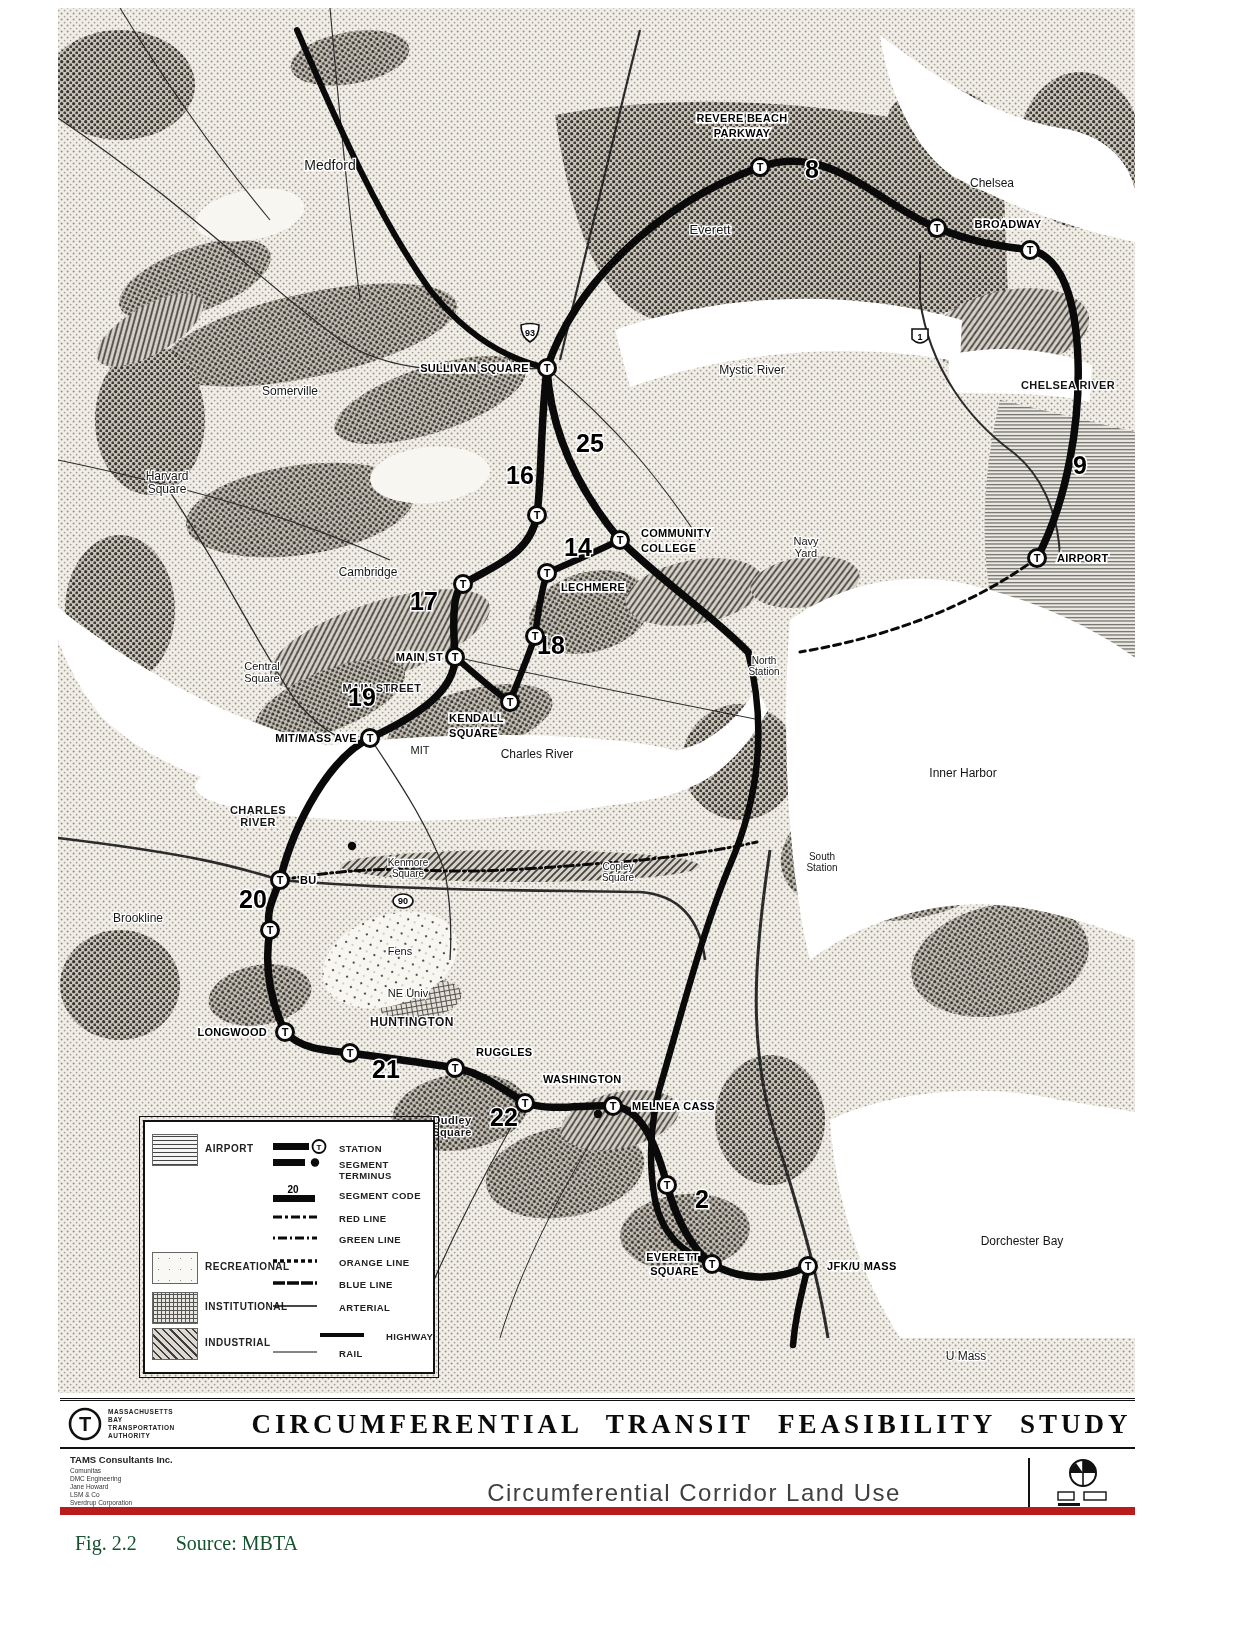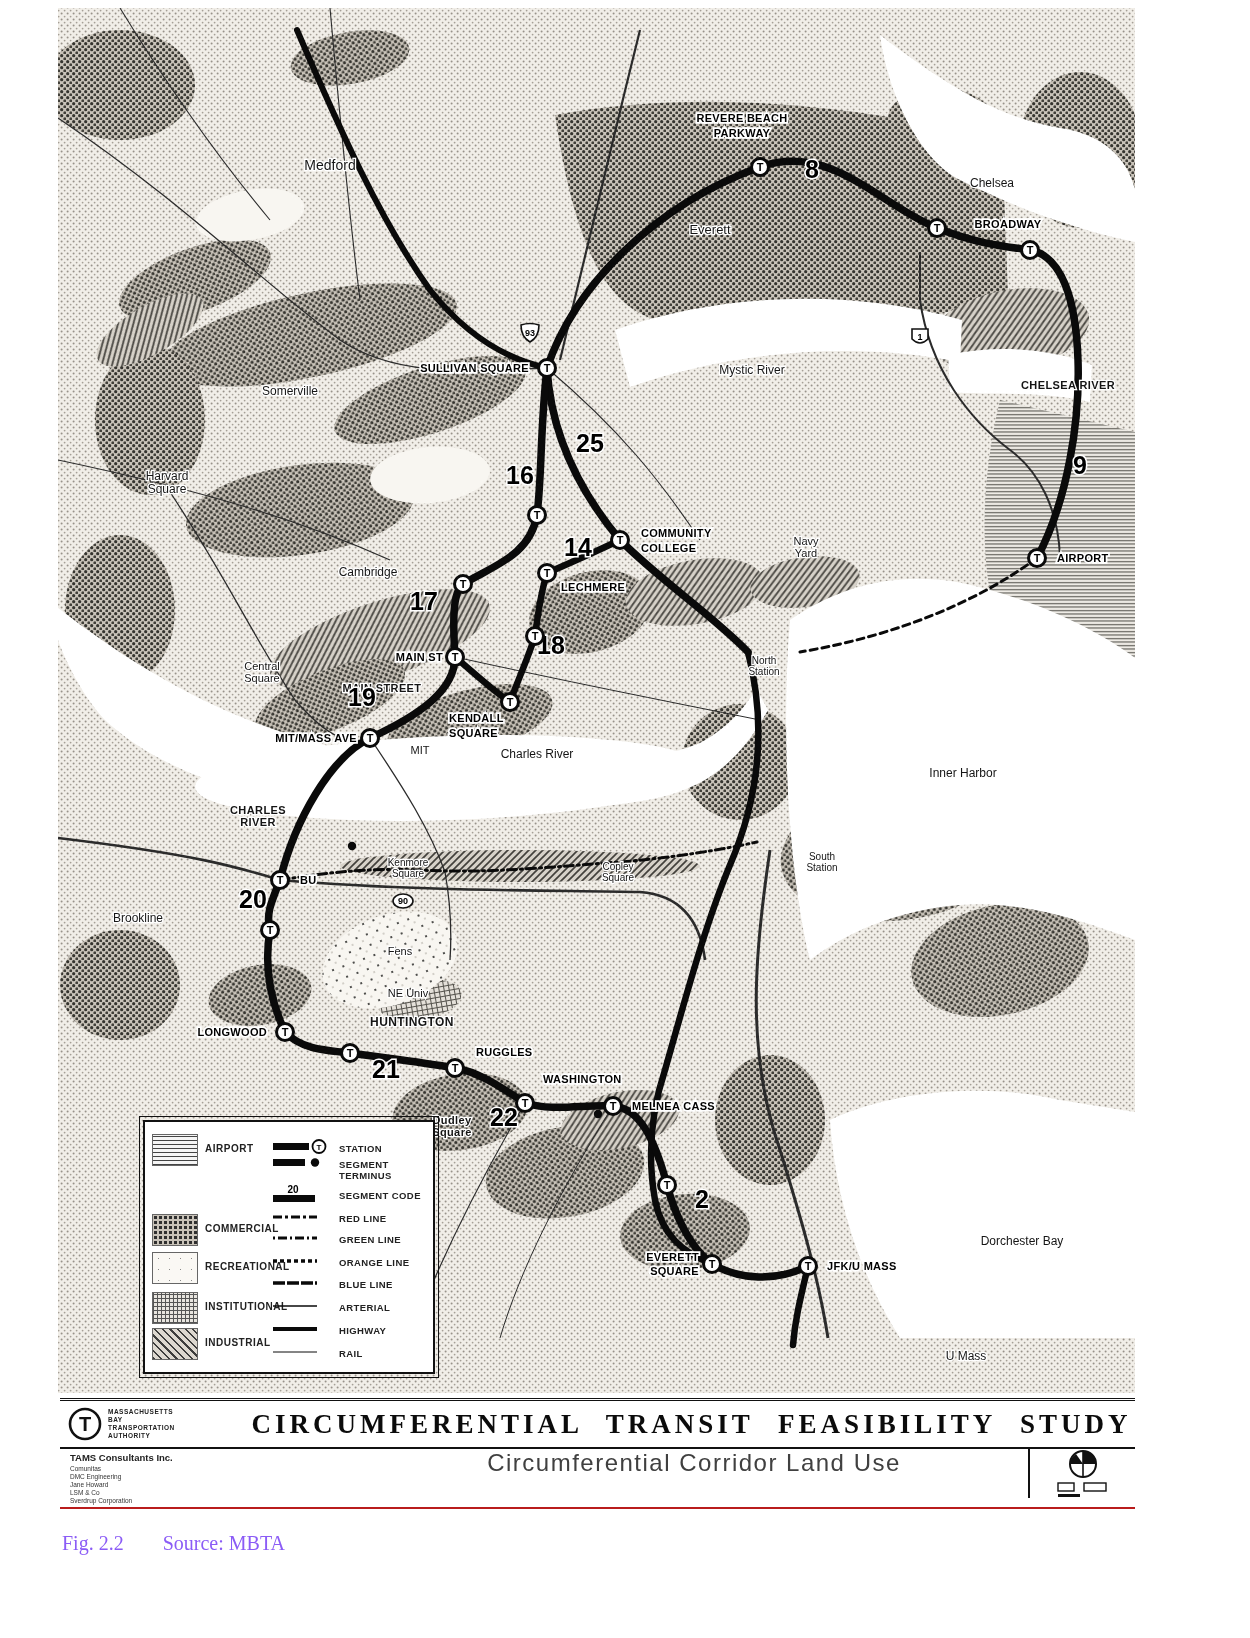--- a/index.html
+++ b/index.html
@@ -27,28 +27,28 @@
   .sw-recreational{background-color:#faf8f4;background-image:radial-gradient(#8a8a8a .8px,transparent 1px);background-size:11px 11px;}
   .sw-institutional{background:repeating-linear-gradient(0deg,#555 0 1px,transparent 1px 4px),repeating-linear-gradient(90deg,#555 0 1px,transparent 1px 4px),#e8e5df;}
   .sw-industrial{background:repeating-linear-gradient(45deg,#3d3d3d 0 1.6px,#ddd8d0 1.6px 5.4px);}
   
   #titleblock{position:absolute;left:60px;top:1398px;width:1075px;z-index:6;}
   .tb-row1{display:flex;align-items:stretch;border-top:3px double #111;border-bottom:2px solid #111;height:46px;}
   .tb-agency{width:180px;display:flex;align-items:center;gap:6px;padding-left:8px;}
   .tb-agency-text{font:bold 6.5px "Liberation Sans",sans-serif;letter-spacing:.5px;line-height:8px;color:#222;}
   .tb-title{flex:1;display:flex;align-items:center;justify-content:center;
             font-family:"Liberation Serif",serif;font-weight:bold;font-size:27px;letter-spacing:4px;word-spacing:14px;color:#0b0b0b;}
-  .tb-row2{display:flex;align-items:flex-start;height:58px;border-bottom:2px solid #b91c1c;}
+  .tb-row2{display:flex;align-items:flex-end;height:58px;border-bottom:8px solid #b91c1c;}
   .tb-consult{width:290px;padding:3px 0 0 10px;}
   .tb-consult-lead{font:bold 9.5px "Liberation Sans",sans-serif;color:#222;margin-bottom:2px;}
   .tb-consult-team{font:6.5px "Liberation Sans",sans-serif;line-height:8px;color:#333;}
   .tb-subtitle{flex:1;display:flex;align-items:center;justify-content:center;
                font-family:Liberation Sans, sans-serif;font-size:24px;letter-spacing:1.5px;color:#404040;}
   .tb-compass{width:105px;border-left:2px solid #111;display:flex;flex-direction:column;align-items:center;justify-content:center;gap:3px;}
-  #caption{position:absolute;left:62px;top:1532px;font-family:"Liberation Serif",serif;font-size:20px;color:#8b5cf6;z-index:6;}
+  #caption{position:absolute;left:75px;top:1532px;font-family:"Liberation Serif",serif;font-size:20px;color:#14532d;z-index:6;}
   #caption .cap-src{margin-left:34px;}
   .mbta-logo{width:34px;height:34px;flex:0 0 auto;}
 </style>
 </head>
 <body>
 
 <div id="map-wrap">
 <svg id="map-svg" width="1077" height="1385" viewBox="58 8 1077 1385" xmlns="http://www.w3.org/2000/svg">
   <defs>
     <pattern id="p-res" width="6" height="6" patternUnits="userSpaceOnUse">
@@ -339,24 +339,20 @@
           <text x="1057" y="562" text-anchor="start" class="stl">AIRPORT</text>
         </g>
       </g>
 </svg>
 
 <div id="legend">
       <div class="lu-row" style="top: 12px; height: 34px;">
         <div class="lu-swatch sw-airport"></div>
         <span class="lu-label">AIRPORT</span>
       </div>
-      <div class="lu-row" style="top: 92px; height: 34px;">
-        <div class="lu-swatch sw-commercial"></div>
-        <span class="lu-label">COMMERCIAL</span>
-      </div>
       <div class="lu-row" style="top: 130px; height: 34px;">
         <div class="lu-swatch sw-recreational"></div>
         <span class="lu-label">RECREATIONAL</span>
       </div>
       <div class="lu-row" style="top: 170px; height: 34px;">
         <div class="lu-swatch sw-institutional"></div>
         <span class="lu-label">INSTITUTIONAL</span>
       </div>
       <div class="lu-row" style="top: 206px; height: 34px;">
         <div class="lu-swatch sw-industrial"></div>
@@ -407,21 +403,21 @@
             <line x1="2" y1="9" x2="46" y2="9" stroke="#0a0a0a" stroke-width="3.4" stroke-dasharray="12 2"></line>
           </svg></div>
         <span class="sym-label">BLUE LINE</span>
       </div>
       <div class="sym-row" style="top: 175px; height: 21px;">
         <div class="sym-glyph"><svg width="60" height="18" viewBox="0 0 60 18">
             <line x1="2" y1="9" x2="46" y2="9" stroke="#0a0a0a" stroke-width="1.3"></line>
           </svg></div>
         <span class="sym-label">ARTERIAL</span>
       </div>
-      <div class="sym-row" style="top: 198px; height: 21px;">
+      <div class="sym-row" style="top: 204px; height: 21px; margin-left: 47px;">
         <div class="sym-glyph"><svg width="60" height="18" viewBox="0 0 60 18">
             <line x1="2" y1="9" x2="46" y2="9" stroke="#0a0a0a" stroke-width="4"></line>
           </svg></div>
         <span class="sym-label">HIGHWAY</span>
       </div>
       <div class="sym-row" style="top: 221px; height: 21px;">
         <div class="sym-glyph"><svg width="60" height="18" viewBox="0 0 60 18">
             <line x1="2" y1="9" x2="46" y2="9" stroke="#0a0a0a" stroke-width="1"></line>
           </svg></div>
         <span class="sym-label">RAIL</span>

